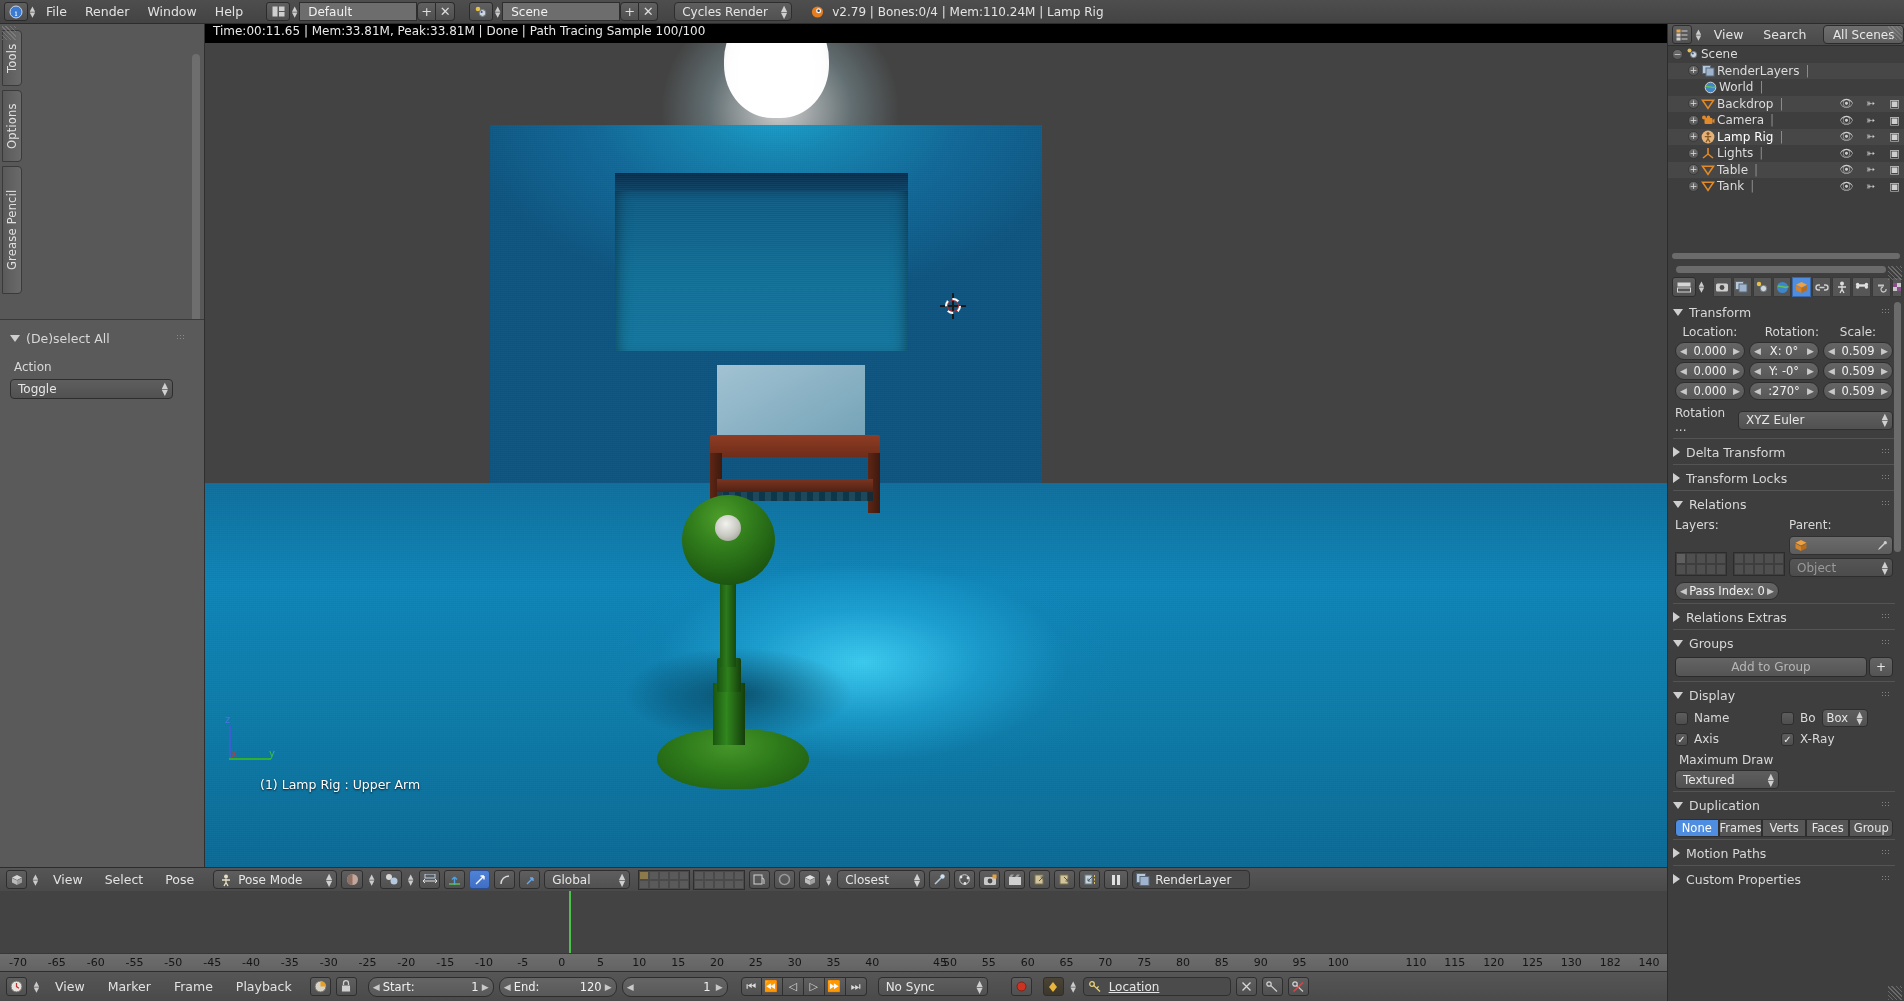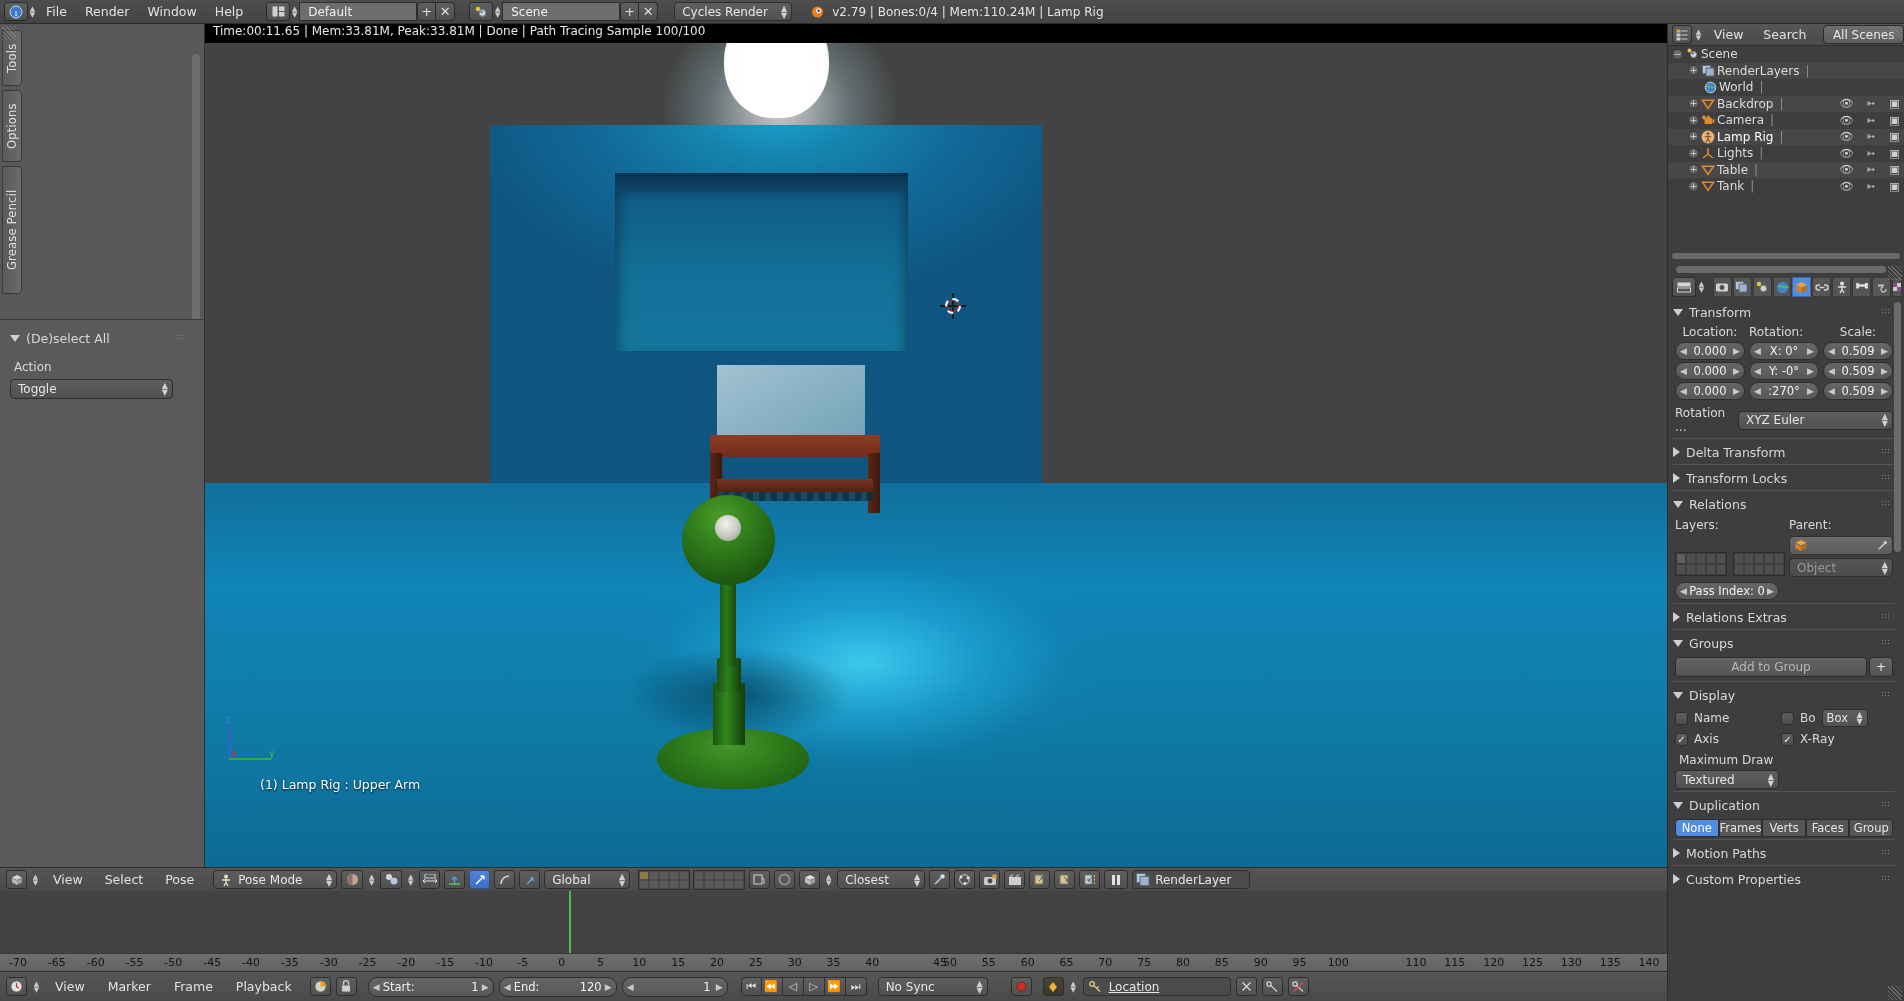--- a/index.html
+++ b/index.html
@@ -646,21 +646,21 @@
         <span style="left: 1221.83px;">85</span>
         <span style="left: 1260.67px;">90</span>
         <span style="left: 1299.5px;">95</span>
         <span style="left: 1338.33px;">100</span>
         <span style="left: 1377.17px; margin-top: 40px;">105</span>
         <span style="left: 1416px;">110</span>
         <span style="left: 1454.83px;">115</span>
         <span style="left: 1493.67px;">120</span>
         <span style="left: 1532.5px;">125</span>
         <span style="left: 1571.33px;">130</span>
-        <span style="left: 1610.17px;">135</span>
+        <span style="left: 1610.17px;">182</span>
         <span style="left: 1649px;">140</span>
       </div>
 
     <div id="tl-footer">
       <div class="hico">
         <svg width="13" height="13" viewBox="0 0 13 13">
             <circle cx="6.5" cy="6.5" r="5.5" fill="#e6e3dc" stroke="#6a6a6a"></circle>
             <path d="M6.5 3v3.6l2.4 1.6" stroke="#c03030" stroke-width="1.2" fill="none"></path>
           </svg>
       </div>
@@ -1010,21 +1010,21 @@
                 <span>0.000</span>
                 <span class="ar r">▶</span>
               </div>
             <div class="numfield">
                 <span class="ar l">◀</span>
                 <span>0.000</span>
                 <span class="ar r">▶</span>
               </div>
           </div>
           <div style="flex:1;">
-            <div class="label-sm" style="text-align:left;margin-bottom:3px;">Rotation:</div>
+            <div class="label-sm" style="text-align:right;margin-bottom:3px;">Rotation:</div>
             <div class="numfield" style="margin-bottom:2px;">
                 <span class="ar l">◀</span>
                 <span>X:  0°</span>
                 <span class="ar r">▶</span>
               </div>
             <div class="numfield" style="margin-bottom:2px;">
                 <span class="ar l">◀</span>
                 <span>Y:  -0°</span>
                 <span class="ar r">▶</span>
               </div>

